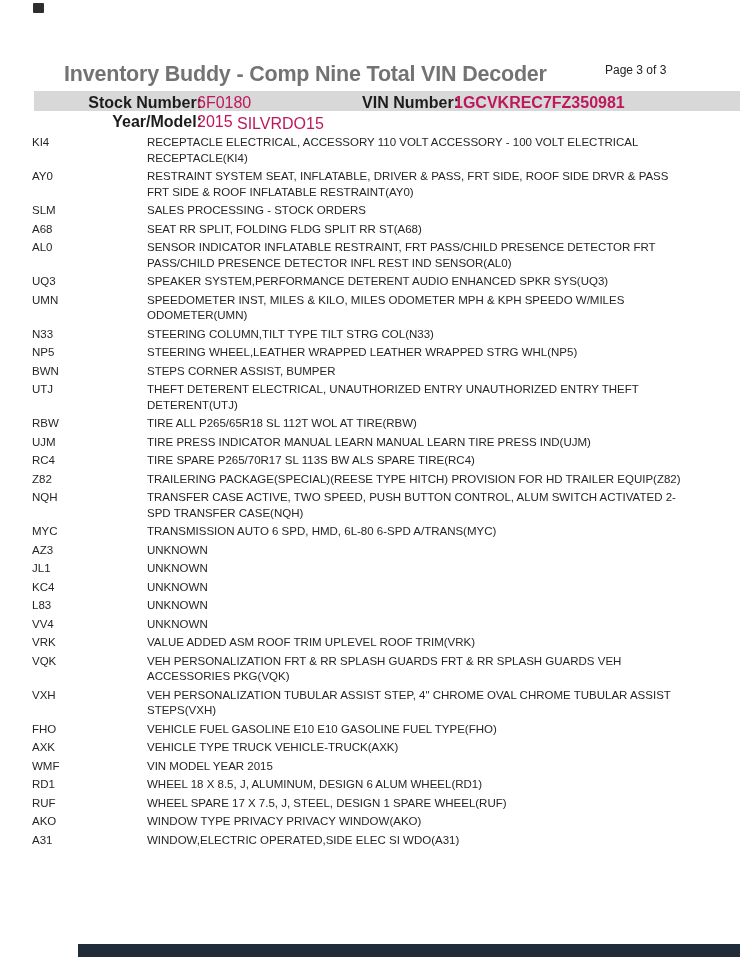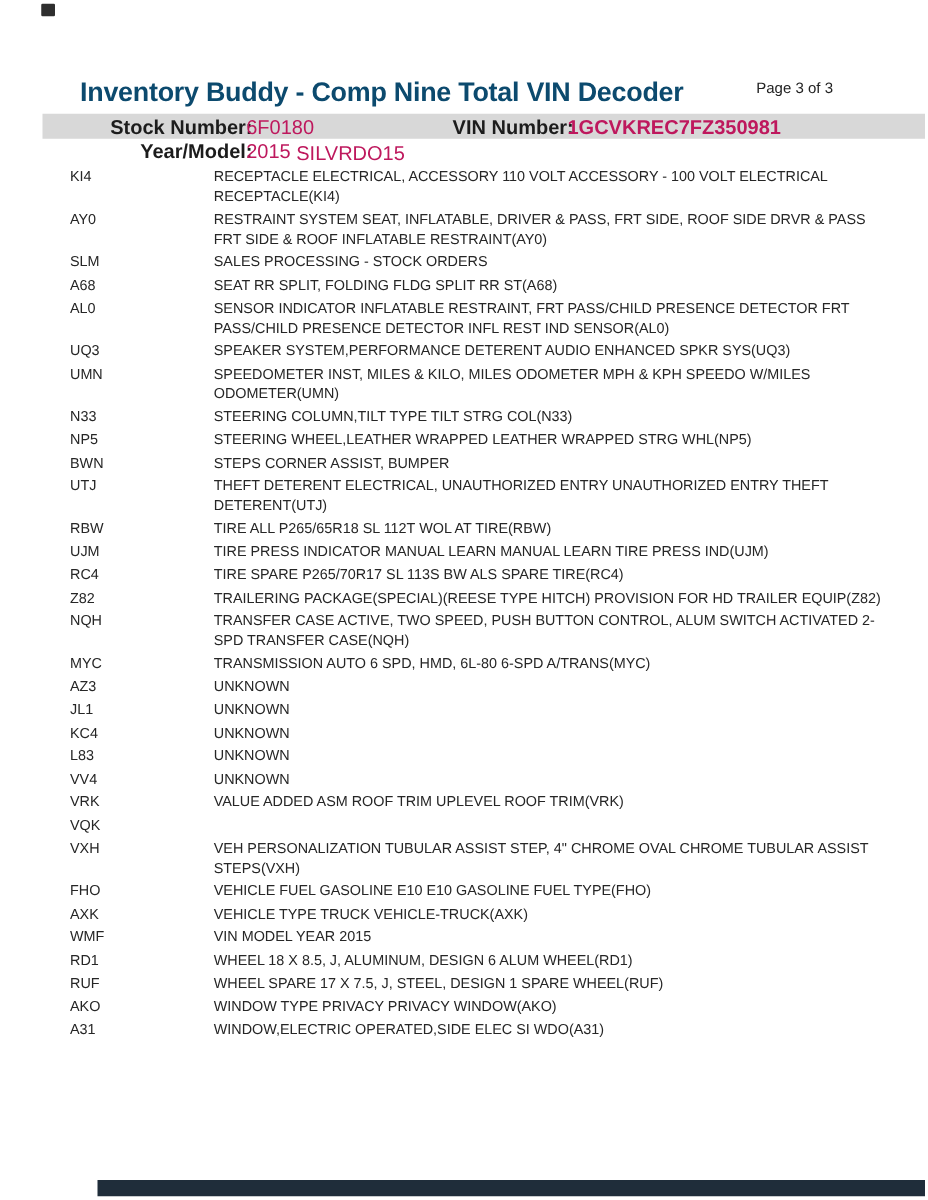--- a/index.html
+++ b/index.html
@@ -6,41 +6,41 @@
   body {
     width:742px; height:960px; background:#ffffff; position:relative;
     font-family:"Liberation Sans", sans-serif; color:#222222; overflow:hidden;
   }
   .artifact-topleft {
     position:absolute; left:33px; top:3px; width:11px; height:10px;
     background:#2e2e2e; border-radius:1px;
   }
   .page-title {
     position:absolute; left:64px; top:62px; font-size:21.5px; line-height:24px;
-    font-weight:bold; color:#0c4a6e; letter-spacing:-0.2px; white-space:nowrap;
+    font-weight:bold; color:#737373; letter-spacing:-0.2px; white-space:nowrap;
   }
   .page-indicator {
     position:absolute; left:605px; top:63px; font-size:12px; color:#222222;
     white-space:nowrap;
   }
   .stock-band {
     position:absolute; left:34px; top:91px; width:706px; height:20px;
     background:#d8d8d8;
   }
   .hdr-label { position:absolute; font-weight:bold; text-align:right; color:#1c1c1c;padding-left:12px; }
   .hdr-value { position:absolute; color:#be185d; }
   .stock-label   { left:34px;  top:94px;  width:156px; }
   .stock-value   { left:197px; top:94px; }
   .vin-label     { left:340px; top:94px;  width:107px; }
   .vin-value     { left:454px; top:94px;font-weight:bold; }
   .year-label    { left:34px;  top:113px; width:156px; }
   .year-value    { left:197px; top:113px; }
   .model-value   { left:237px; top:115px; }
   .options {
-    position:absolute; left:56px; top:135px; width:662px;
+    position:absolute; left:32px; top:135px; width:662px;
   }
   .row {
     display:flex; align-items:flex-start; margin-bottom:3px;
     font-size:11.5px; line-height:15.5px; color:#262626;
   }
   .code { width:115px; flex-shrink:0; white-space:nowrap; }
   .desc { width:535px; }
   .bottom-bar {
     position:absolute; left:78px; top:944px; width:662px; height:13px;
     background:#1f2d3a;
@@ -152,20 +152,21 @@
     <div class="row">
       <div class="code">VV4</div>
       <div class="desc">UNKNOWN</div>
     </div>
     <div class="row">
       <div class="code">VRK</div>
       <div class="desc">VALUE ADDED ASM ROOF TRIM UPLEVEL ROOF TRIM(VRK)</div>
     </div>
     <div class="row">
       <div class="code">VQK</div>
+      <div class="desc">VEH PERSONALIZATION FRT &amp; RR SPLASH GUARDS FRT &amp; RR SPLASH GUARDS VEH ACCESSORIES PKG(VQK)</div>
     </div>
     <div class="row">
       <div class="code">VXH</div>
       <div class="desc">VEH PERSONALIZATION TUBULAR ASSIST STEP, 4" CHROME OVAL CHROME TUBULAR ASSIST STEPS(VXH)</div>
     </div>
     <div class="row">
       <div class="code">FHO</div>
       <div class="desc">VEHICLE FUEL GASOLINE E10 E10 GASOLINE FUEL TYPE(FHO)</div>
     </div>
     <div class="row">

